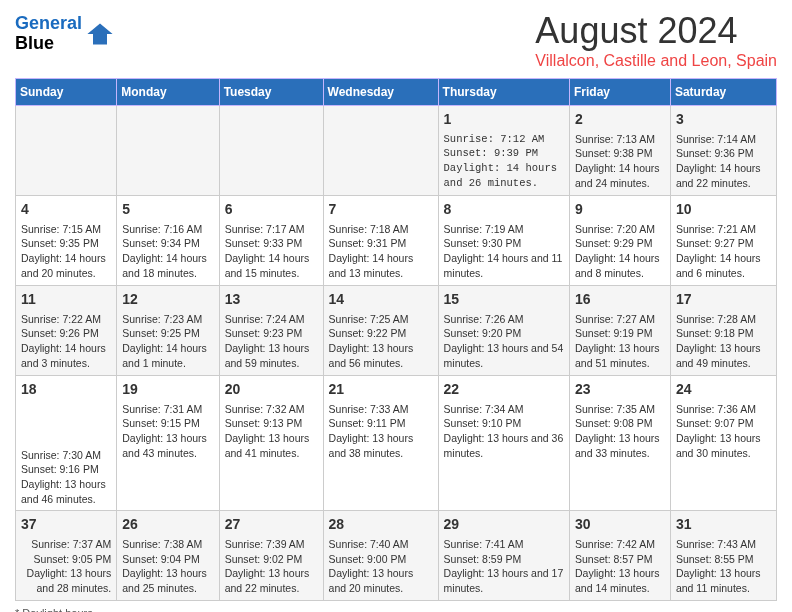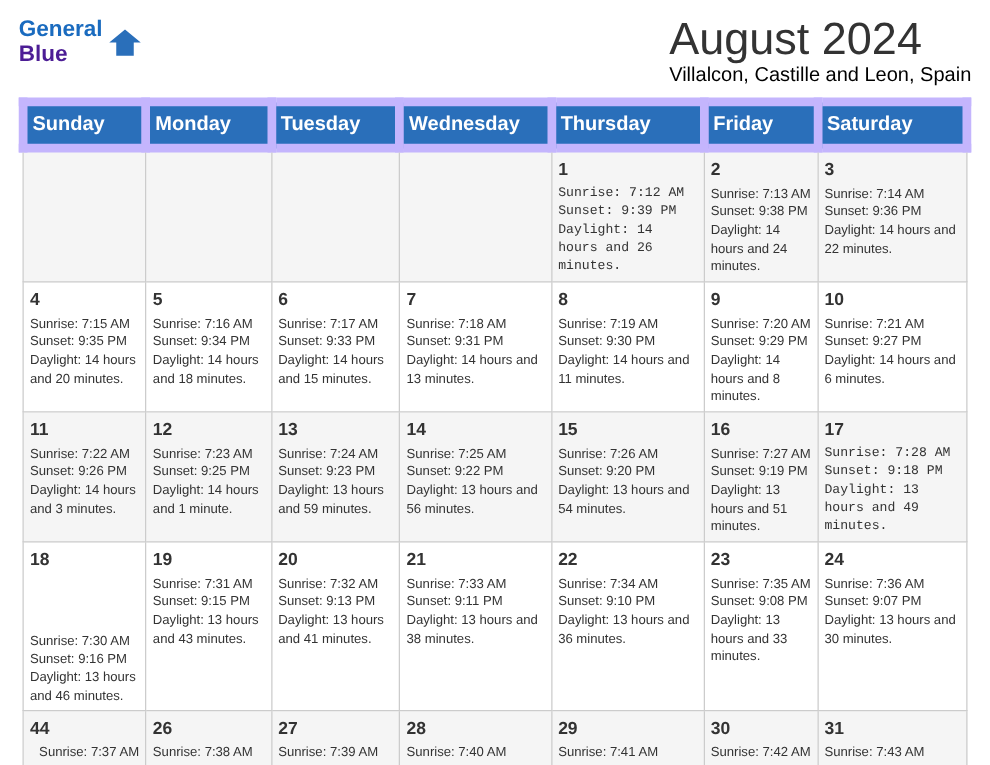--- a/index.html
+++ b/index.html
@@ -37,35 +37,35 @@
     }
     .title-area {
     }
     .main-title {
       font-size: 36px;
       font-weight: normal;
       color: #333;
     }
     .subtitle {
       font-size: 16px;
-      color: #000000;
+      color: #ef4444;
     }
     table {
       width: 100%;
       border-collapse: collapse;
       font-size: 11px;
     }
     thead tr th {
       background-color: #2a6fba;
       color: #fff;
       padding: 6px 4px;
       text-align: left;
-      font-size: 16px;
+      font-size: 12px;
       font-weight: bold;
-      border: 7px solid #c4b5fd;
+      border: 1px solid #c4b5fd;
     }
     tbody tr td {
       border: 1px solid #ccc;
       vertical-align: top;
       padding: 4px 5px;
       min-height: 70px;
       height: 90px;
       color: #333;
       line-height: 1.4;
     }
@@ -97,21 +97,21 @@
     }
   </style>
 </head>
 <body>
 
 <div class="header-area">
   <div class="logo">
     <div>
       <div style="display:flex;align-items:center;justify-content:center;">
         <div class="logo-text">
-          <span>General</span><br><span style="color:#4c1d95;">Blue</span>
+          <span>General</span><br><span style="color:#000000;">Blue</span>
         </div>
         <svg class="logo-icon" viewBox="0 0 40 40">
           <polygon points="20,5 38,20 30,20 30,35 10,35 10,20 2,20" fill="#2a6fba"></polygon>
         </svg>
       </div>
     </div>
   </div>
   <div class="title-area">
     <div class="main-title">August 2024</div>
     <div class="subtitle">Villalcon, Castille and Leon, Spain</div>
@@ -231,21 +231,21 @@
 Daylight: 13 hours and 54 minutes.</div>
         </td>
         <td>
           <span class="day-num">16</span>
           <div class="day-info" style="white-space: pre-line;">Sunrise: 7:27 AM
 Sunset: 9:19 PM
 Daylight: 13 hours and 51 minutes.</div>
         </td>
         <td>
           <span class="day-num">17</span>
-          <div class="day-info" style="white-space: pre-line; font-family: Liberation Mono, monospace;">Sunrise: 7:28 AM
+          <div class="day-info" style="white-space: pre-line;">Sunrise: 7:28 AM
 Sunset: 9:18 PM
 Daylight: 13 hours and 49 minutes.</div>
         </td>
       </tr>
       <tr>
         <td>
           <span class="day-num">18</span>
           <div class="day-info" style="white-space: pre-line; margin-top: 48px;">Sunrise: 7:30 AM
 Sunset: 9:16 PM
 Daylight: 13 hours and 46 minutes.</div>
@@ -282,21 +282,21 @@
         </td>
         <td>
           <span class="day-num">24</span>
           <div class="day-info" style="white-space: pre-line;">Sunrise: 7:36 AM
 Sunset: 9:07 PM
 Daylight: 13 hours and 30 minutes.</div>
         </td>
       </tr>
       <tr>
         <td>
-          <span class="day-num">44</span>
+          <span class="day-num">37</span>
           <div class="day-info" style="white-space: pre-line; text-align: right;">Sunrise: 7:37 AM
 Sunset: 9:05 PM
 Daylight: 13 hours and 28 minutes.</div>
         </td>
         <td>
           <span class="day-num">26</span>
           <div class="day-info" style="white-space: pre-line;">Sunrise: 7:38 AM
 Sunset: 9:04 PM
 Daylight: 13 hours and 25 minutes.</div>
         </td>

